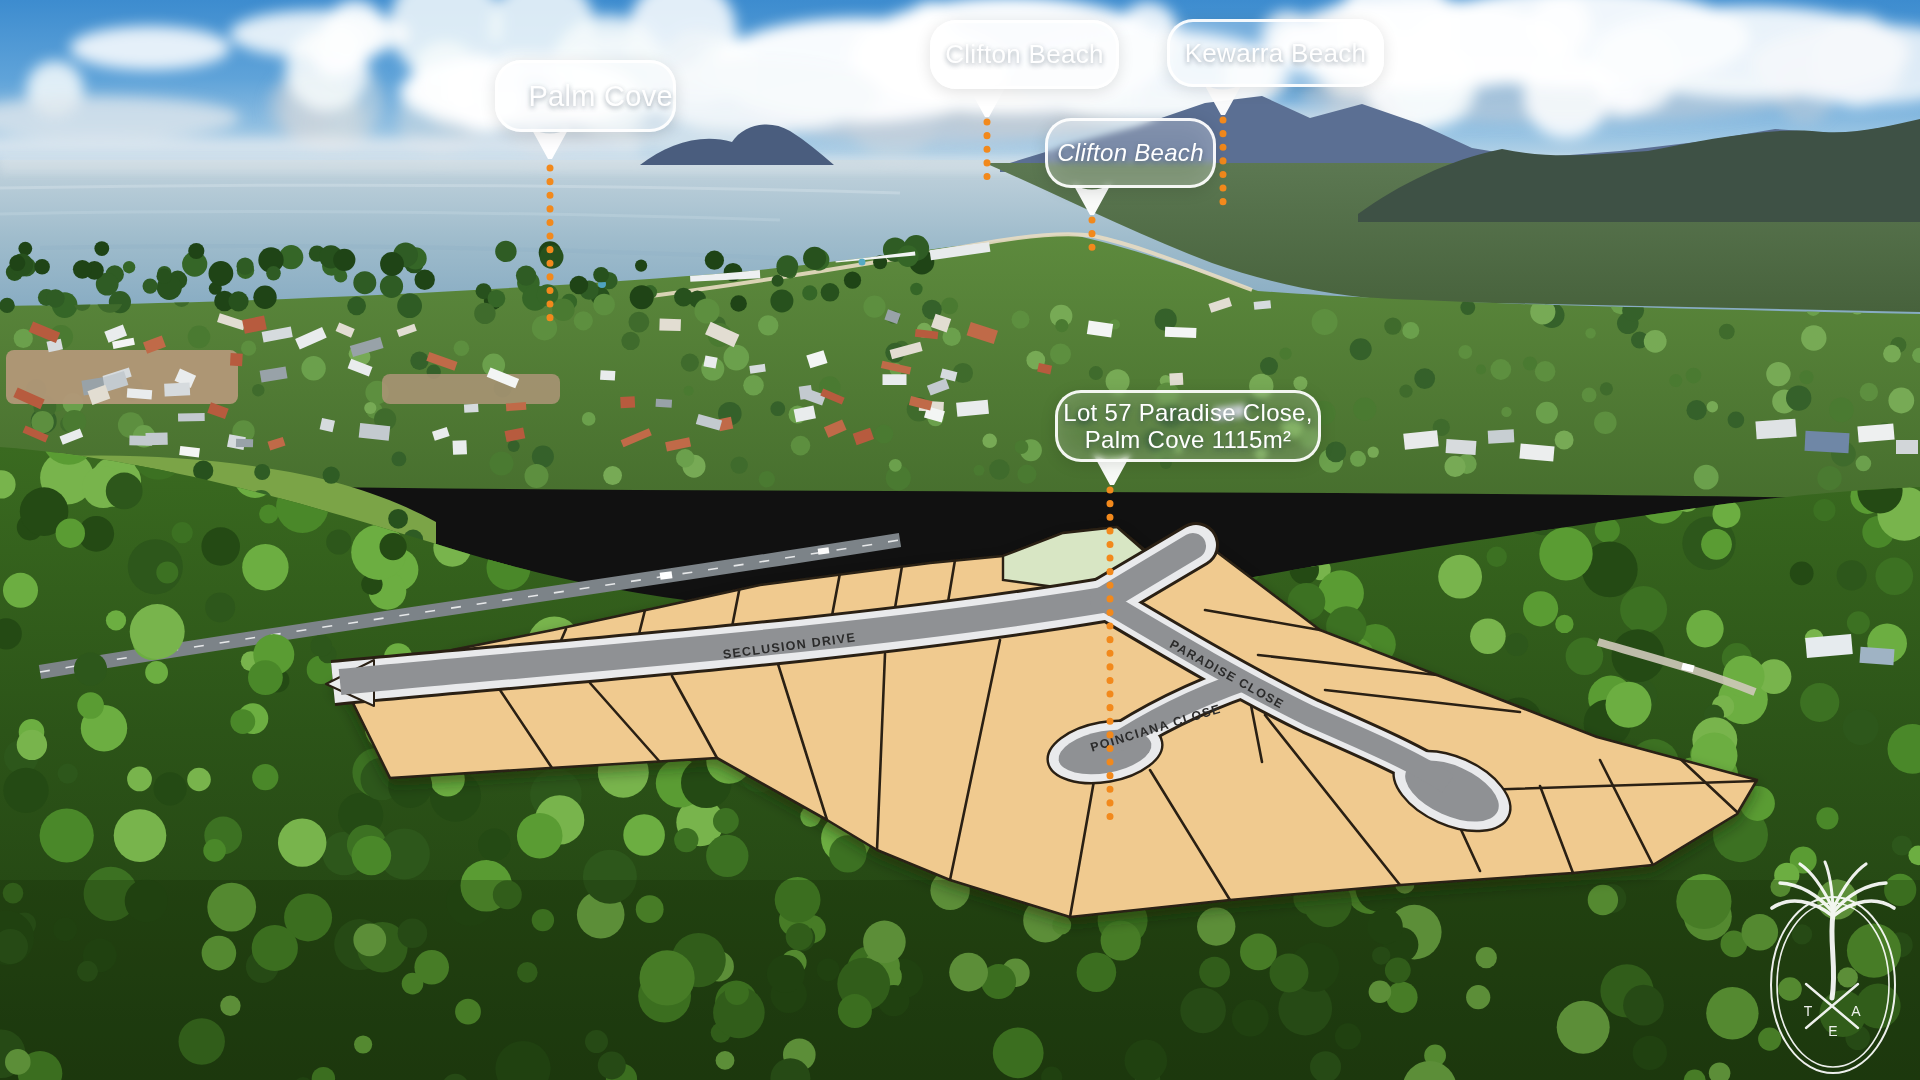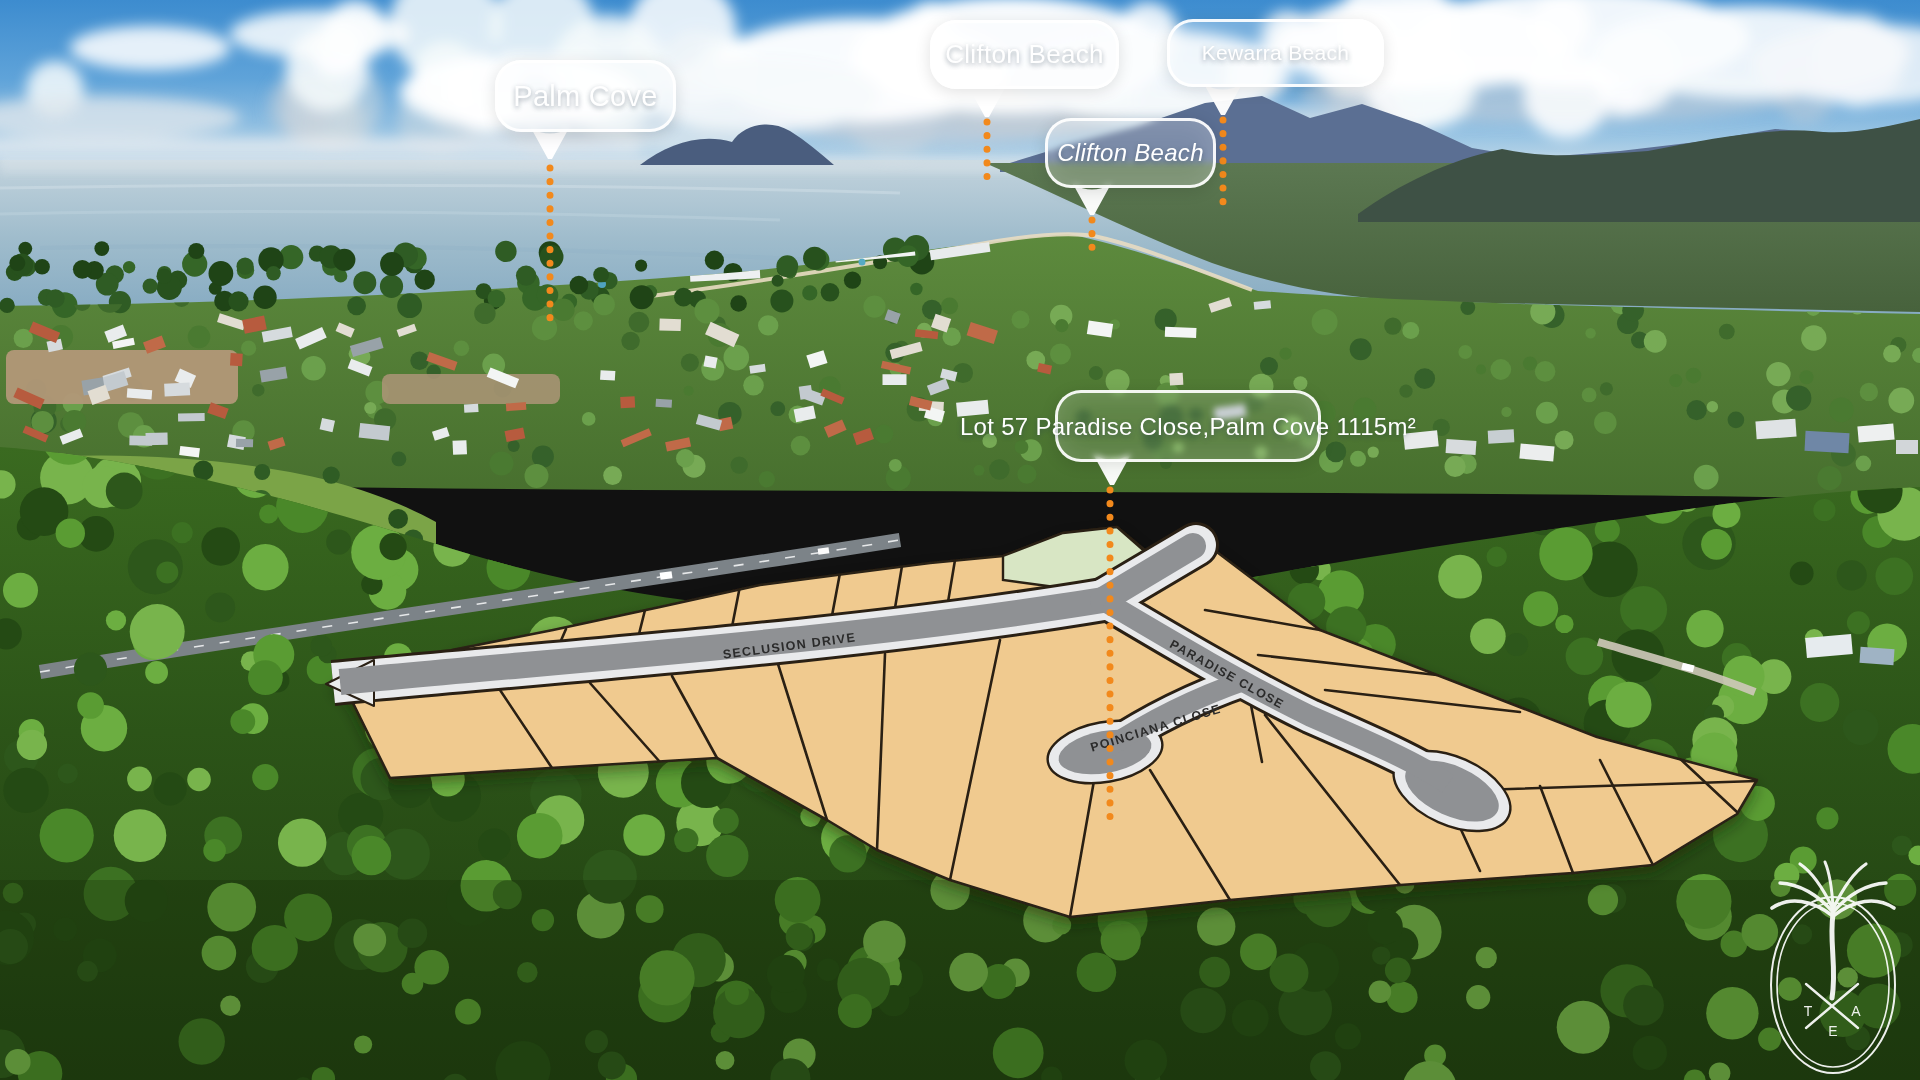--- a/index.html
+++ b/index.html
@@ -5,26 +5,26 @@
   html,body{margin:0;padding:0;background:#111;}
   .stage{position:relative;width:1920px;height:1080px;overflow:hidden;
          font-family:"Liberation Sans",sans-serif;}
   .stage svg.scene{position:absolute;left:0;top:0;width:1920px;height:1080px;display:block;}
   .callout{position:absolute;display:flex;align-items:center;justify-content:center;
            color:#fff;border:3px solid rgba(255,255,255,.93);border-radius:26px;
            background:rgba(255,255,255,.20);
            text-shadow:0 2px 5px rgba(40,60,80,.45);
            box-shadow:0 3px 16px rgba(0,0,0,.12), inset 0 0 26px rgba(255,255,255,.14);
            letter-spacing:.3px;white-space:nowrap;backdrop-filter:blur(3px);}
-  #c-palm    {left:495px;top:60px; width:175px;height:66px;font-size:29px;}
+  #c-palm    {left:495px;top:60px; width:175px;height:66px;font-size:29px;justify-content:flex-end;}
   #c-trinity {left:930px;top:20px; width:183px;height:63px;font-size:26px;}
-  #c-kewarra {left:1167px;top:19px;width:211px;height:62px;font-size:21px;}
+  #c-kewarra {left:1167px;top:19px;width:211px;height:62px;font-size:26px;}
   #c-clifton {left:1045px;top:118px;width:165px;height:64px;font-size:24px;font-style:italic;}
   #c-lot     {left:1055px;top:390px;width:260px;height:66px;font-size:24px;line-height:27px;
-              flex-direction:row;background:rgba(255,255,255,.10);}
+              flex-direction:column;background:rgba(255,255,255,.10);}
   .street-label{font-weight:bold;fill:#2b2b2b;letter-spacing:1.3px;}
 </style>
 </head>
 <body>
 
 <div class="stage">
 
 <svg class="scene" viewBox="0 0 1920 1080">
   <defs>
     <linearGradient id="gSky" x1="0" y1="0" x2="0" y2="1">

